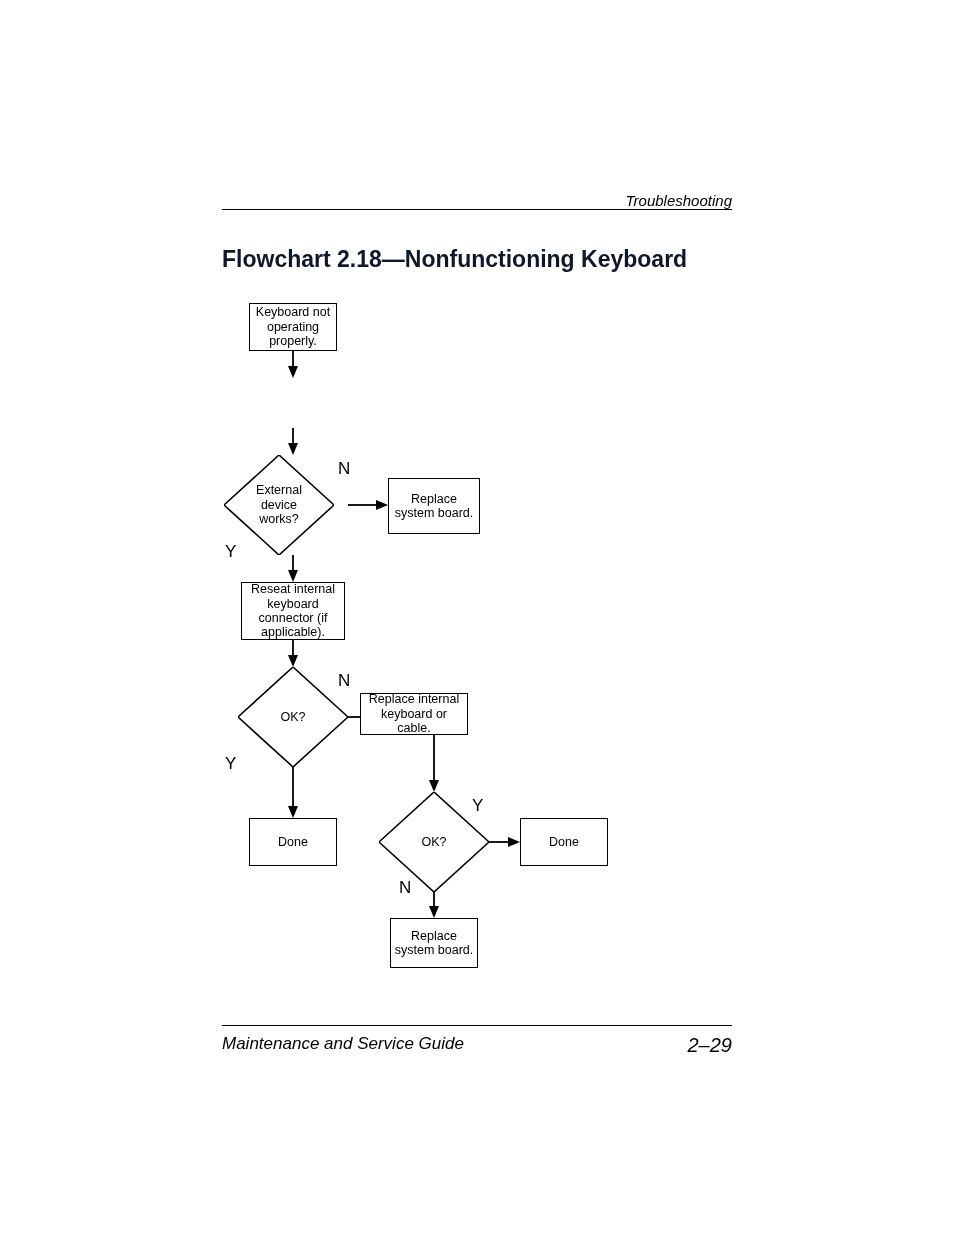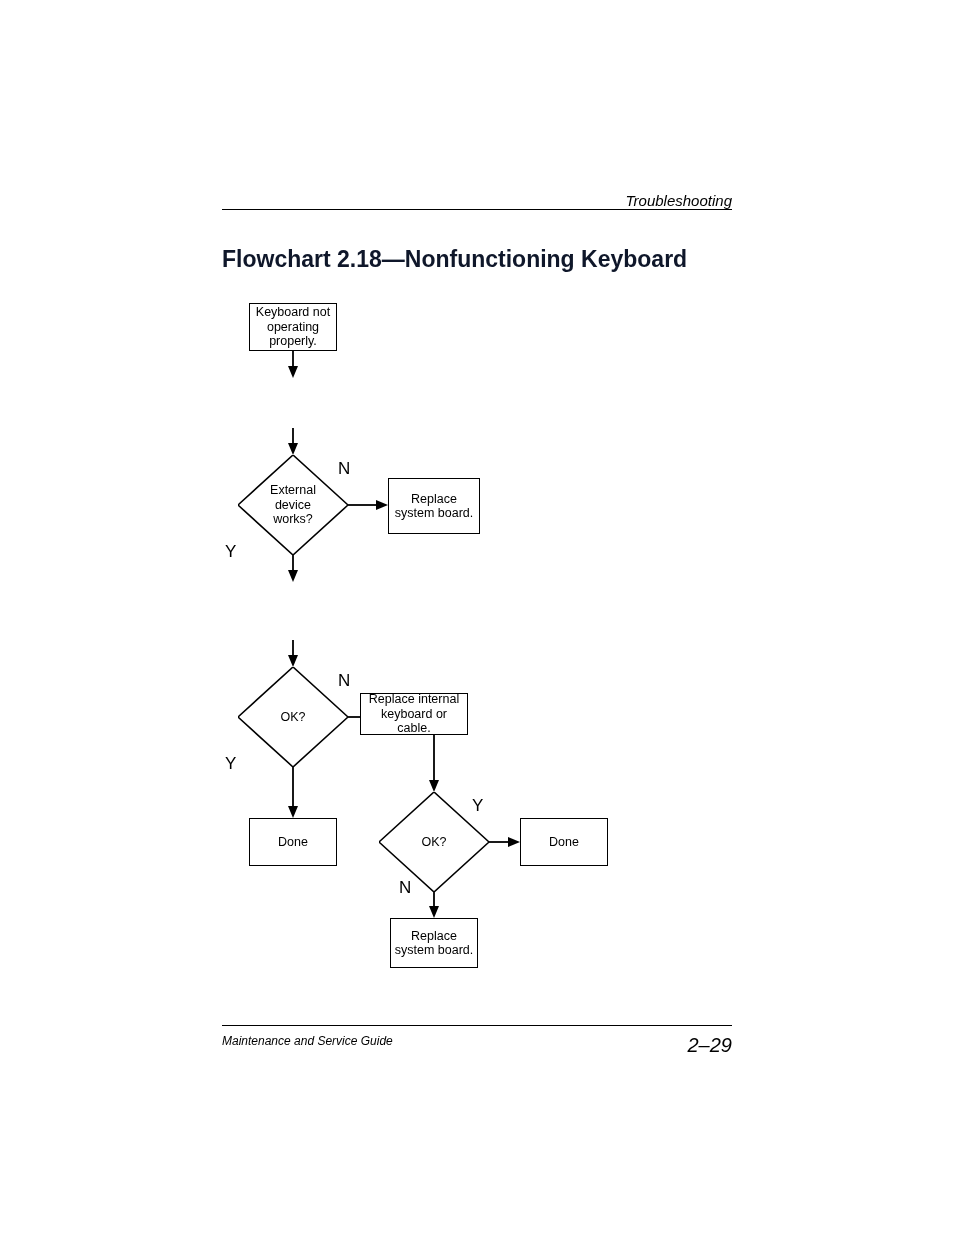--- a/index.html
+++ b/index.html
@@ -94,21 +94,21 @@
     left: 222px;
     top: 1025px;
     width: 510px;
     border-top: 1px solid #000;
   }
   .footer-left {
     position: absolute;
     left: 222px;
     top: 1034px;
     font-style: italic;
-    font-size: 12px;
+    font-size: 17px;
     font-weight: 300;
   }
   .footer-right {
     position: absolute;
     right: 222px;
     top: 1034px;
     font-style: italic;
     font-size: 20px;
     font-weight: 300;
   }
@@ -135,21 +135,21 @@
   </div>
 
 
   <div class="arrow" style="left:288px; top:428px;">
     <svg width="10" height="27">
         <line x1="5" y1="0" x2="5" y2="17" stroke="#000" stroke-width="1.8"></line>
         <polygon points="5,27 0,15 10,15" fill="#000"></polygon>
       </svg>
   </div>
 
-  <div class="diamond" style="left:238px; top:455px; width:110px; height:100px;">
+  <div class="diamond" style="left:224px; top:455px; width:110px; height:100px;">
     <svg width="110" height="100">
         <polygon points="55,0 110,50 55,100 0,50" fill="#fff" stroke="#000" stroke-width="1.6"></polygon>
       </svg>
     <div class="label">
         <span style="max-width:70px;">External device works?</span>
       </div>
   </div>
   <div class="edge-label" style="left:338px; top:459px;">N</div>
   <div class="edge-label" style="left:225px; top:542px;">Y</div>
 
@@ -164,20 +164,23 @@
     <span>Replace system board.</span>
   </div>
 
   <div class="arrow" style="left:288px; top:555px;">
     <svg width="10" height="27">
         <line x1="5" y1="0" x2="5" y2="17" stroke="#000" stroke-width="1.8"></line>
         <polygon points="5,27 0,15 10,15" fill="#000"></polygon>
       </svg>
   </div>
 
+  <div class="box" style="left:241px; top:582px; width:104px; height:58px;">
+    <span>Reseat internal keyboard connector (if applicable).</span>
+  </div>
 
   <div class="arrow" style="left:288px; top:640px;">
     <svg width="10" height="27">
         <line x1="5" y1="0" x2="5" y2="17" stroke="#000" stroke-width="1.8"></line>
         <polygon points="5,27 0,15 10,15" fill="#000"></polygon>
       </svg>
   </div>
 
   <div class="diamond" style="left:238px; top:667px; width:110px; height:100px;">
     <svg width="110" height="100">

